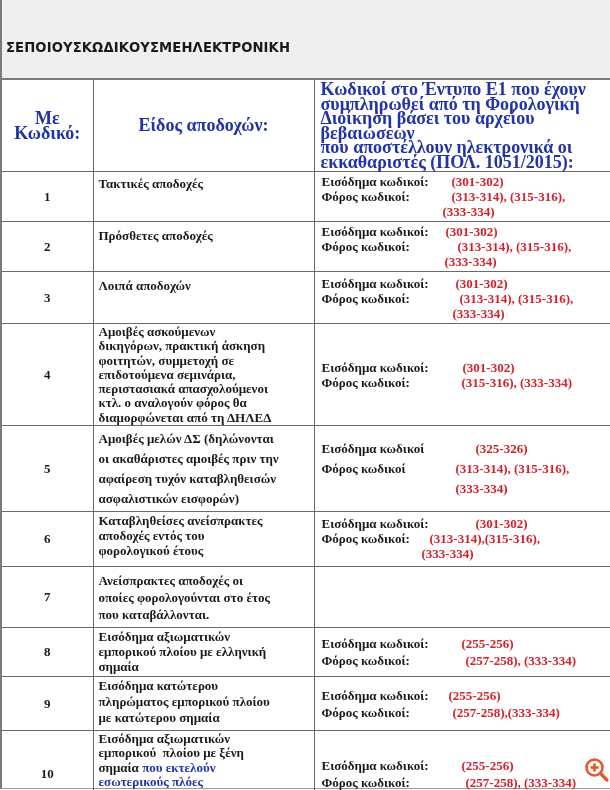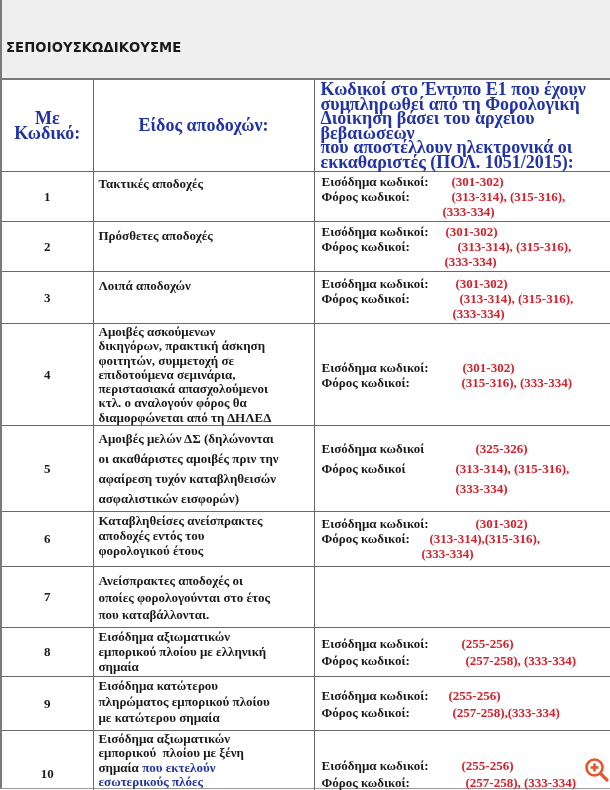--- a/index.html
+++ b/index.html
@@ -141,20 +141,21 @@
 <body>
 
 <div class="page">
 
   <div class="title-block">
     <div class="title-line l1">
       <span>ΣΕ</span>
       <span>ΠΟΙΟΥΣ</span>
       <span>ΚΩΔΙΚΟΥΣ</span>
       <span>ΜΕ</span>
+      <span>ΗΛΕΚΤΡΟΝΙΚΗ</span>
     </div>
   </div>
 
   <table class="codes">
     <colgroup>
       <col class="c1">
         <col class="c2">
         <col class="c3">
     </colgroup>
 

